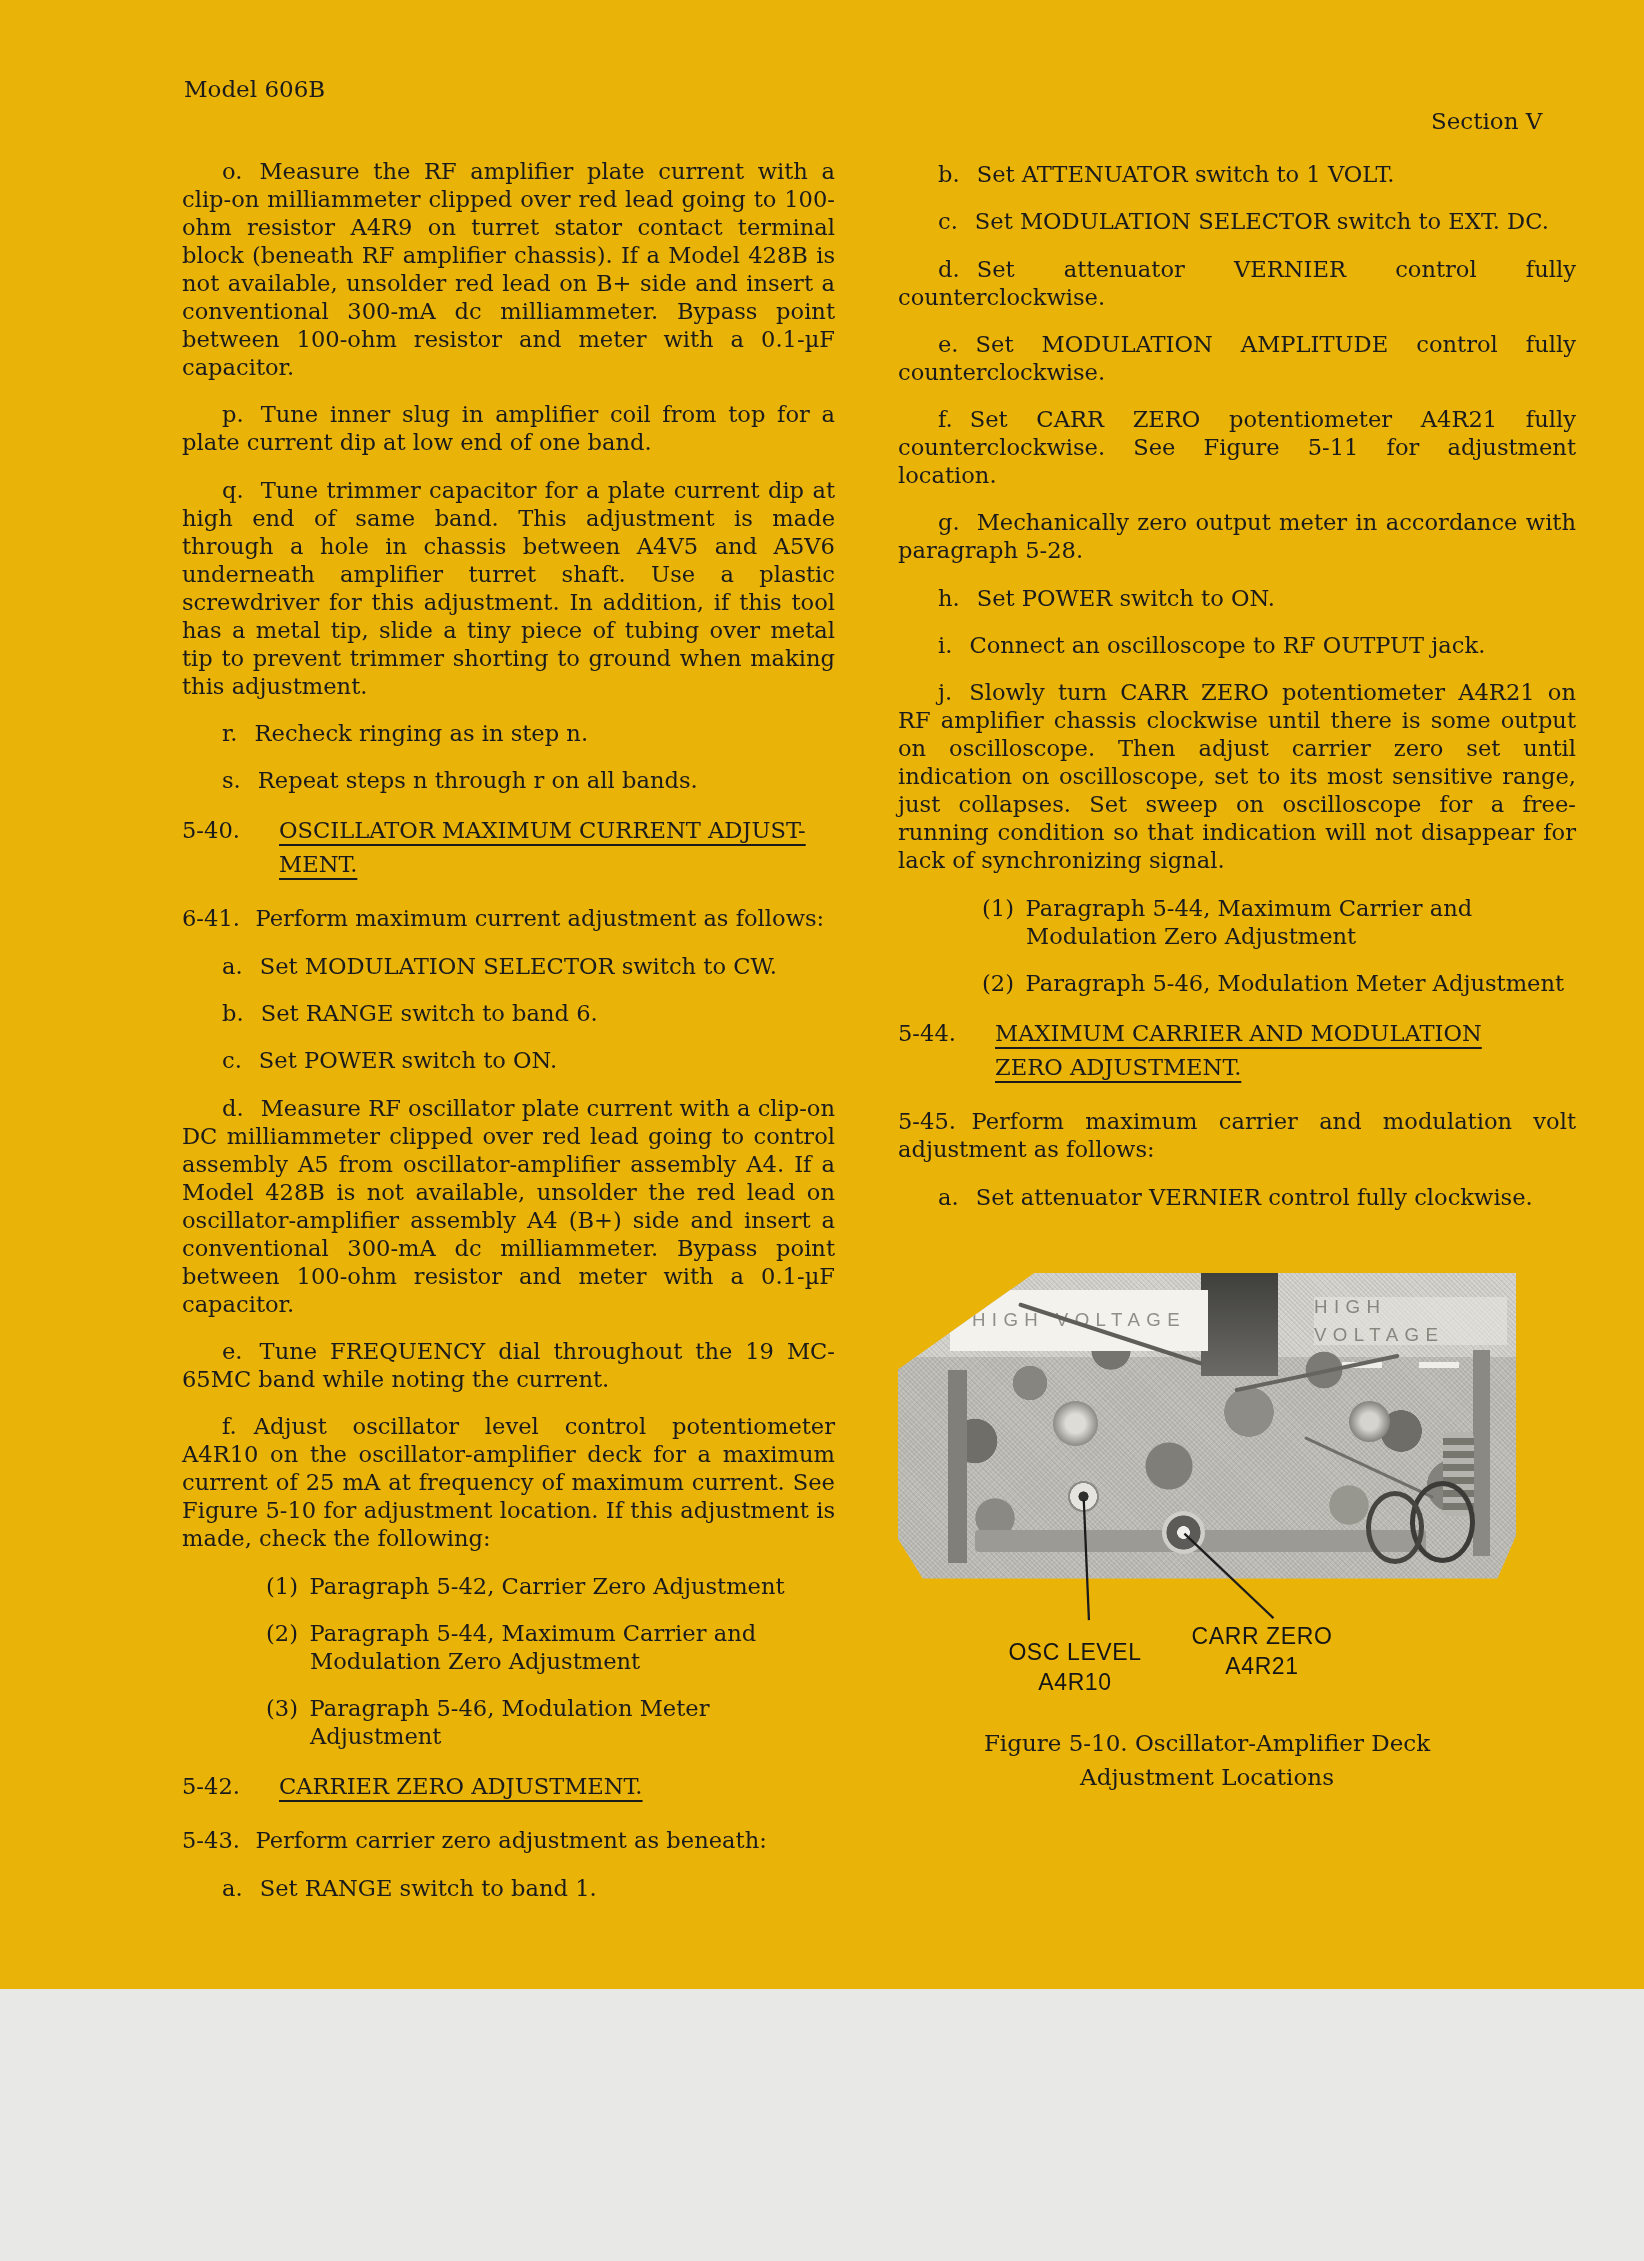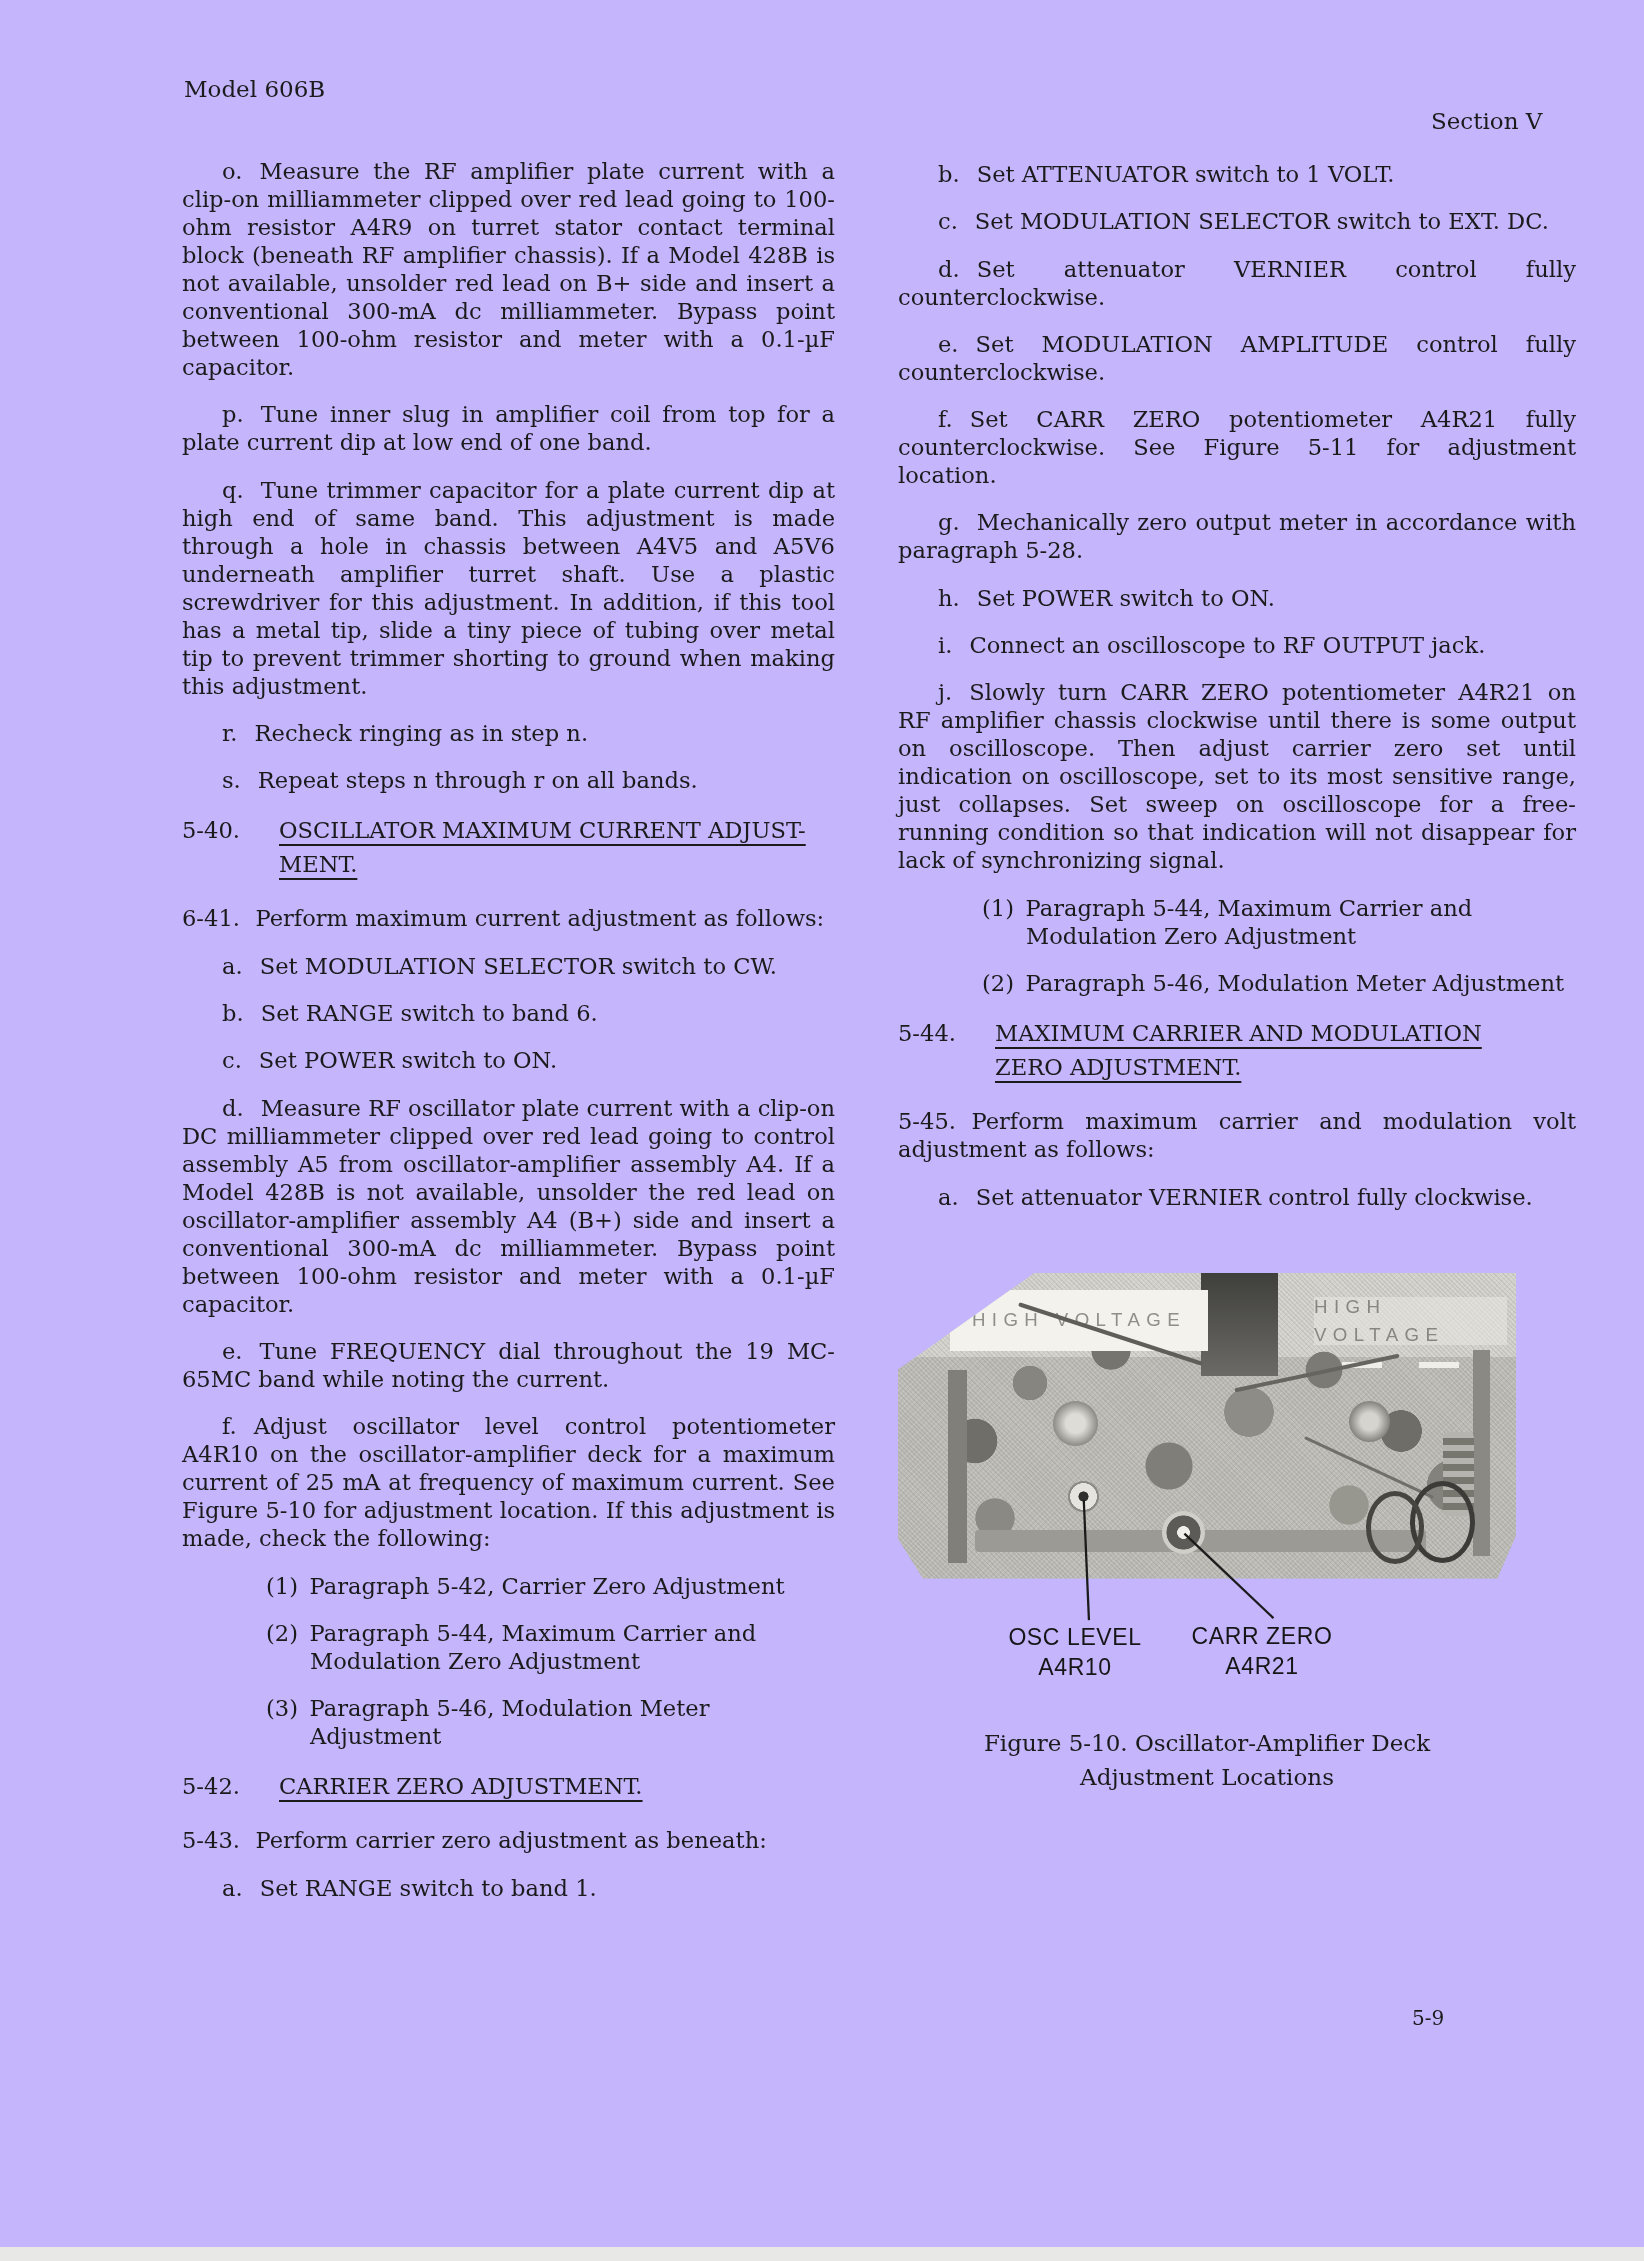--- a/index.html
+++ b/index.html
@@ -1,19 +1,19 @@
 <!DOCTYPE html>
 <html style="font-size:10.3px"><head>
 <meta charset="utf-8">
 <style>
   html,body{margin:0;padding:0;background:#e8e8e6;}
   .page{
     position:relative;
-    width:1644px;height:2247px;
-    background:#c4b5fd;
+    width:1644px;height:1989px;
+    background:#eab308;
     color:#1b1b1b;
     font-family:"DejaVu Serif", serif;
     font-size:22.6px;line-height:28px;
     overflow:hidden;
   }
   .hdr{position:absolute;top:75px;font-size:23px;}
   .hdr-left{left:184px;}
   .hdr-right{left:1431px;margin-top:32px;}
   .col{position:absolute;text-align:justify;}
   .col-left{left:182px;top:157px;width:653px;}
@@ -69,21 +69,21 @@
   .loop2{right:92px;top:218px;width:48px;height:63px;border:5.8px solid #46453f;border-radius:50%;background:transparent;}
   .knob{border-radius:50%;}
   .knob1{left:170px;top:208px;width:31px;height:31px;
     background:radial-gradient(circle,#2f2f2d 0 22%,#e5e4df 24% 60%,#8b8a85 62%);}
   .knob2{left:264px;top:238px;width:43px;height:43px;
     background:radial-gradient(circle,#efeeea 0 20%,#5c5b57 22% 55%,#cfcec8 57% 78%,#8b8a85 80%);}
   .callout-lines{position:absolute;left:0;top:0;width:618px;height:400px;pointer-events:none;}
   .callout-lines line{stroke:#1b1b1b;stroke-width:3.5px;}
   .callout{position:absolute;width:174px;text-align:center;
     font-family:"Liberation Sans", sans-serif;font-size:23px;line-height:30px;letter-spacing:0.6px;color:#161616;}
-  .callout1{left:90px;top:349px;}
+  .callout1{left:90px;top:364px;}
   .callout2{left:277px;top:348px;}
   .caption{position:absolute;left:0;top:453px;width:618px;text-align:center;font-size:23px;line-height:34px;}
   .pagenum{position:absolute;left:1412px;top:2004px;font-size:20px;}
 </style>
 </head>
 <body>
 
 <div class="page">
 
   <div class="hdr hdr-left">Model 606B</div>

